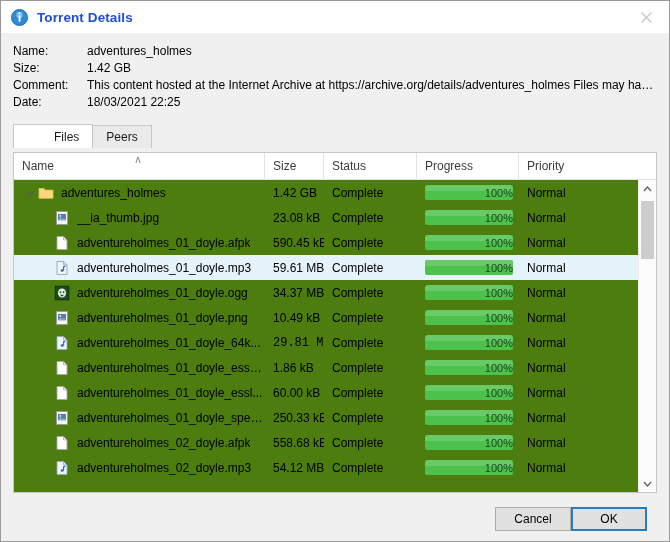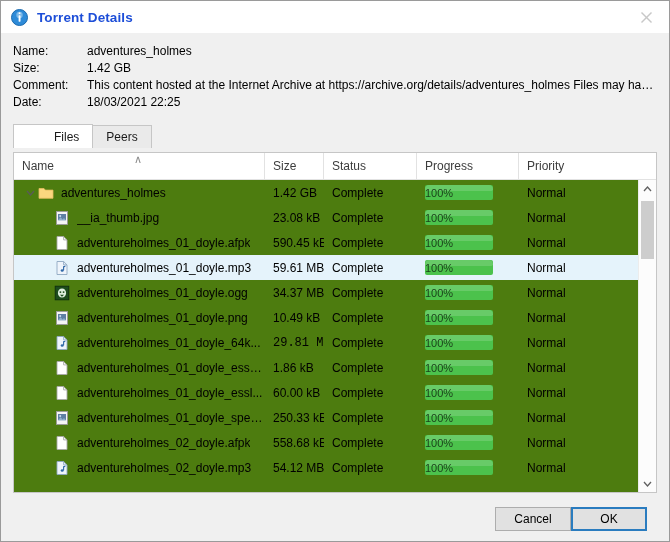--- a/index.html
+++ b/index.html
@@ -256,28 +256,28 @@
   }
   .fileicon svg { display:block; }
   .fname {
     overflow: hidden;
     text-overflow: ellipsis;
     white-space: nowrap;
   }
 
   
   .progress {
-    width: 68px;
+    width: 88px;
     height: 15px;
     border-radius: 2px;
     background: #4cc24c;
     position: relative;
     display: flex;
     align-items: center;
-    justify-content: flex-start;
+    justify-content: flex-end;
     overflow: hidden;
   }
   .progress::after {
     content: "";
     position: absolute;
     left: 0; right: 0; top: 0;
     height: 6px;
     border-radius: 7px 7px 3px 3px;
     background: rgba(255,255,255,0.16);
   }

